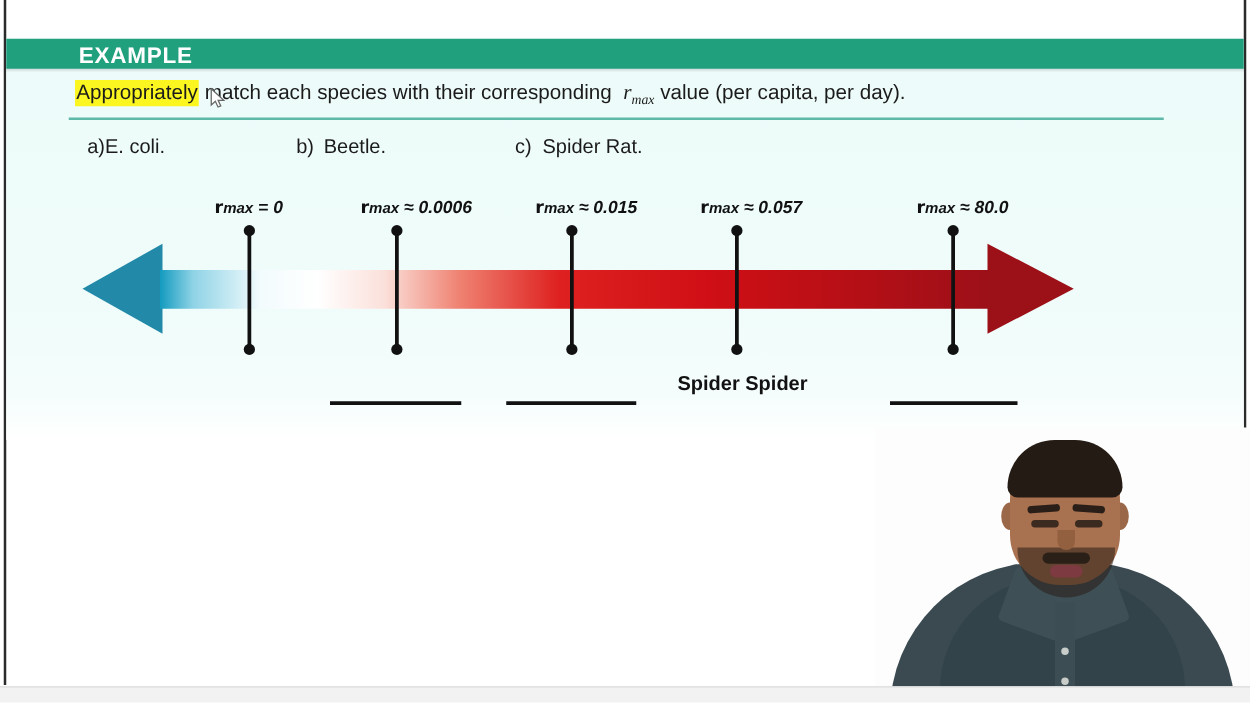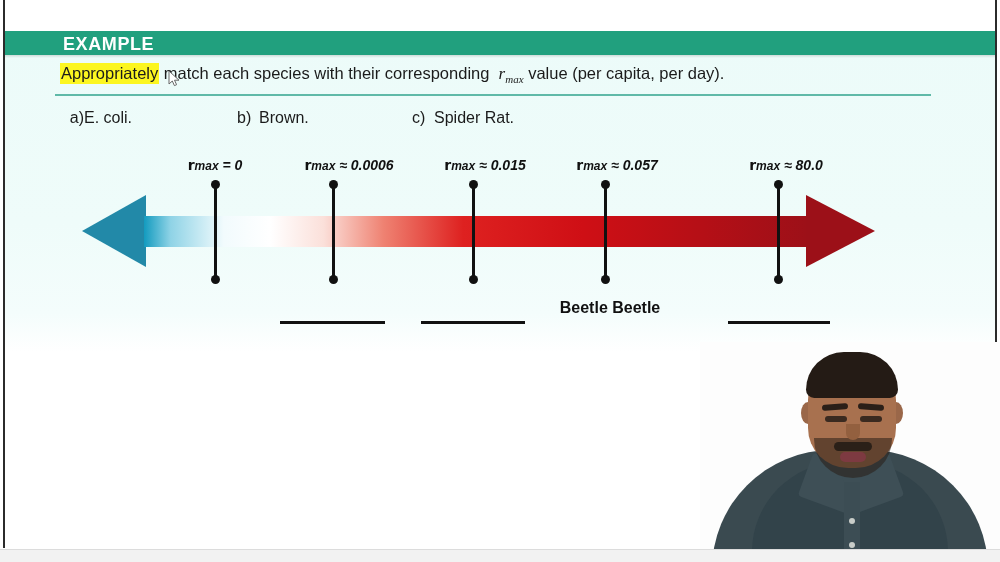--- a/index.html
+++ b/index.html
@@ -51,21 +51,21 @@
 
   
   .options{position:absolute;left:0;top:109px;width:1000px;height:24px;}
   .opt{position:absolute;font-size:16px;color:#1b1b1b;white-space:nowrap;}
   .opt .key{display:inline-block;width:22px;}
   .opt-a{left:62px;text-align:right;}
   .opt-b{left:237px;}
   .opt-c{left:412px;}
 
   
-  .axis{position:absolute;left:16px;top:0;width:844px;height:321px;}
+  .axis{position:absolute;left:0;top:0;width:844px;height:321px;}
 
   .gradbar{
     position:absolute;left:128px;top:216px;width:665px;height:31px;
     background:linear-gradient(to right,
       #139bbf 0%,
       #8fd3e6 4%,
       #f2fbfd 12%,
       #ffffff 19%,
       #fbe0da 27%,
       #ef8272 36%,
@@ -181,21 +181,21 @@
     <span class="hl">Appropriately</span><span>&nbsp;</span><span>match each species with their corresponding</span><span>&nbsp; </span><span class="mathvar"><span>r</span><sub>max</sub></span><span>&nbsp;</span><span>value (per capita, per day).</span>
   </div>
 
   <div class="rule"></div>
 
   <div class="options">
     <div class="opt opt-a">
       <span class="key">a)</span><span>E. coli.</span>
     </div>
     <div class="opt opt-b">
-      <span class="key">b)</span><span>Brown.</span>
+      <span class="key">b)</span><span>Beetle.</span>
     </div>
     <div class="opt opt-c">
       <span class="key">c)</span><span>Spider Rat.</span>
     </div>
   </div>
 
   <div class="axis">
 
     <div class="arrow-left"></div>
     <div class="gradbar"></div>
@@ -251,21 +251,21 @@
       <span class="rg">r</span><span class="sub">max</span>
       <span>≈</span>
       <span class="val">80.0</span>
     </div>
 
     <div class="blank" style="left:264px;width:105px;"></div>
     <div class="blank" style="left:405px;width:104px;"></div>
     <div class="blank" style="left:712px;width:102px;"></div>
 
     <div class="beetle" style="left:594px">
-      <div>Beetle Beetle</div>
+      <div>Spider Spider</div>
     </div>
   </div>
 
   <svg class="cursor" viewBox="0 0 14 18">
     <path d="M1,1 L1,14 L4.3,11 L6.4,15.6 L8.6,14.7 L6.5,10.2 L11,10.2 Z" fill="#ffffff" stroke="#666666" stroke-width="1"></path>
   </svg>
 
   <div class="video">
     <div class="v-body"></div>
     <div class="v-body2"></div>

